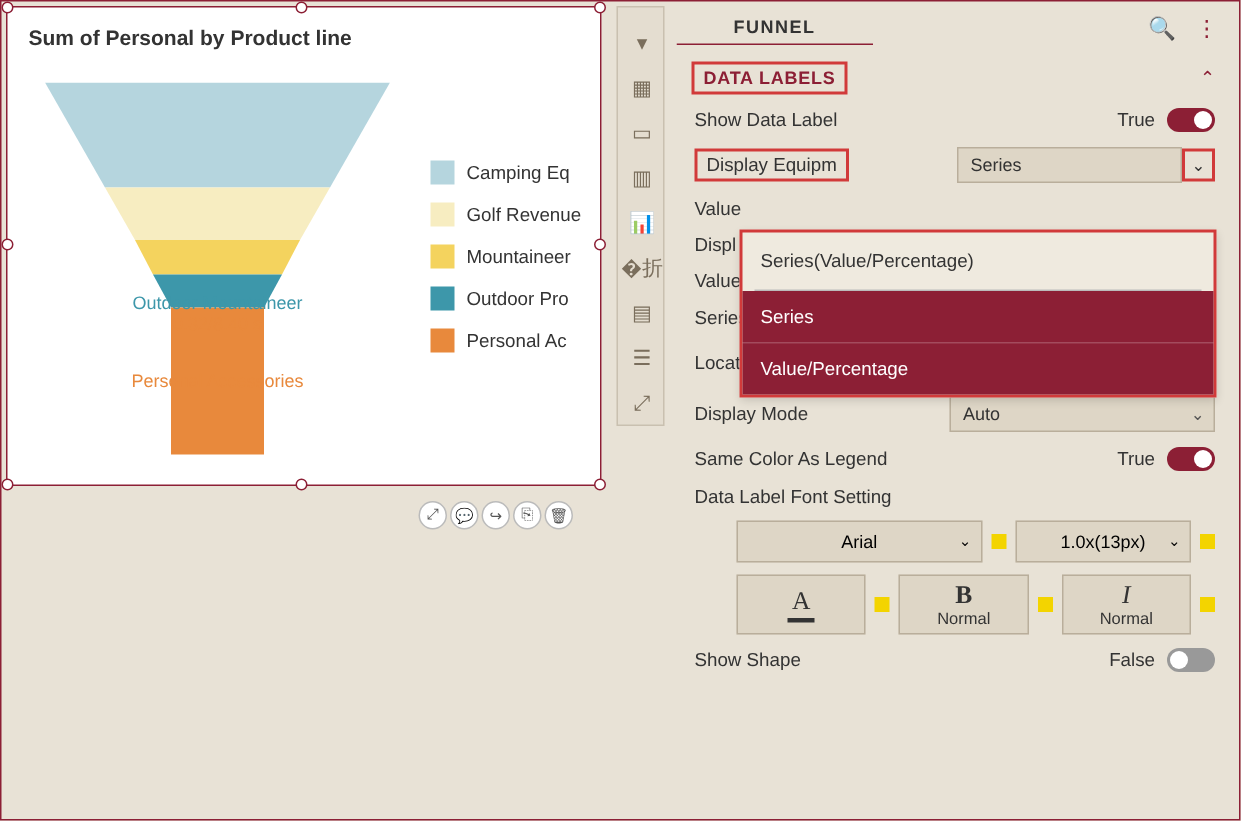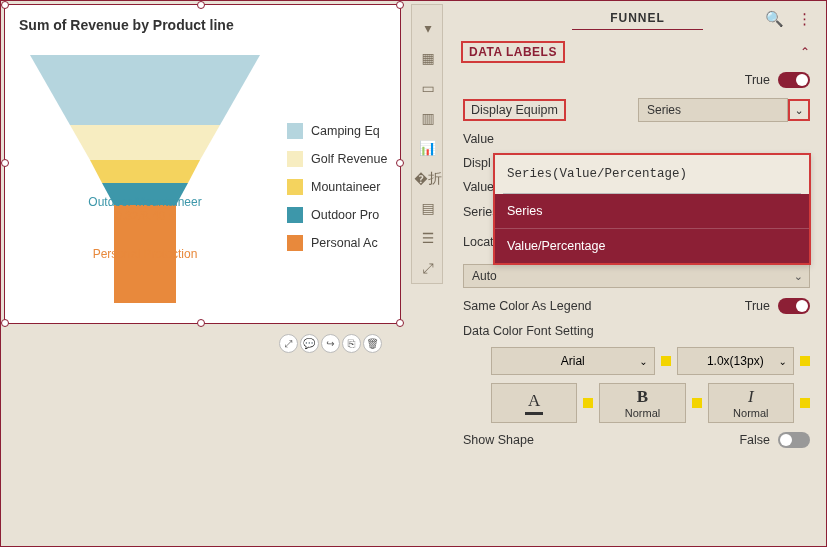--- a/index.html
+++ b/index.html
@@ -1,49 +1,49 @@
 <!DOCTYPE html>
 <html><head>
 <meta charset="utf-8">
 <style>
   * { box-sizing: border-box; margin: 0; padding: 0; font-family: "Segoe UI", Arial, sans-serif; }
   body { background: #e8e2d6; width: 827px; height: 547px; overflow: hidden; position: relative; border:1px solid #8c1f35;}
   .chart-panel { position:absolute; left:3px; top:3px; width:397px; height:320px; background:#fff; border:1px solid #8c1f35;}
   .sel-handle { position:absolute; width:8px; height:8px; border:1px solid #8c1f35; background:#fff; border-radius:50%;}
   .chart-title { font-size:14px; font-weight:600; color:#333; padding:12px 0 0 14px;}
   .funnel-wrap { position:absolute; left:15px; top:50px; width:250px; height:260px;}
-  .legend { position:absolute; left:282px; top:118px; font-size:12.5px; color:#333;}
+  .legend { position:absolute; left:282px; top:102px; font-size:12.5px; color:#333;}
   .legend-item { display:flex; align-items:center; margin-bottom:12px;}
   .swatch { width:16px; height:16px; margin-right:8px;}
   .dl { position:absolute; font-size:12px; text-align:center; left:50%; transform:translateX(-50%); white-space:nowrap;}
   .floating-toolbar { position:absolute; left:278px; top:333px; display:flex; gap:2px;}
   .ft-btn { width:19px; height:19px; border:1px solid #bbb; border-radius:50%; background:#fff; display:flex; align-items:center; justify-content:center; font-size:10px; color:#555;}
   .side-toolbar { position:absolute; left:410px; top:3px; width:32px; background:#e4ddd0; border:1px solid #c9c0b0; padding-top:8px;}
   .st-btn { width:32px; height:30px; display:flex; align-items:center; justify-content:center; color:#7a6e5c; font-size:14px;}
   .props { position:absolute; left:450px; top:2px; right:2px; bottom:2px; overflow:hidden;}
-  .props-head { display:flex; align-items:center; justify-content:center; height:34px; position:relative;}
+  .props-head { display:flex; align-items:center; height:34px; position:relative;}
   .props-title { font-size:12px; font-weight:600; letter-spacing:1px; color:#333; border-bottom:1px solid #8c1f35; padding:0 38px 4px 38px;}
   .props-head .hicon { position:absolute; top:7px; color:#8c1f35; font-size:15px;}
   .section-head { display:flex; justify-content:space-between; align-items:center; padding:4px 14px 4px 10px;}
   .section-title { font-size:12px; font-weight:600; color:#8c1f35; letter-spacing:0.5px;}
   .hl-red { border:2px solid #d13a3a; display:inline-block; padding:2px 6px;}
   .row { display:flex; align-items:center; padding:5px 14px 5px 12px; font-size:12.5px; color:#333;}
   .row .lbl { flex:0 0 170px;}
   .row .val { flex:1; display:flex; align-items:center; justify-content:flex-end; gap:8px;}
   .toggle { width:32px; height:16px; background:#8c1f35; border-radius:10px; position:relative;}
   .toggle.off { background:#999;}
   .toggle .knob { position:absolute; top:2px; width:12px; height:12px; background:#fff; border-radius:50%;}
   .toggle .knob { right:2px;}
   .toggle.off .knob { left:2px; right:auto;}
   .select { flex:1; height:24px; background:#ded6c6; border:1px solid #b9ae9b; display:flex; align-items:center; padding:0 8px; font-size:12px; color:#333; position:relative;}
   .select .chev { position:absolute; right:6px; font-size:11px; color:#555;}
   .dp-box { border:2px solid #d13a3a; padding:2px 6px;}
   .dd-panel { position:absolute; left:492px; top:152px; width:318px; border:2px solid #d13a3a; background:#efeadf; z-index:50; box-shadow:0 2px 6px rgba(0,0,0,0.15);}
   .dd-opt { padding:10px 12px; font-size:12.5px; color:#333; }
-  .dd-opt.plain { border-bottom:1px solid #bbb; margin:0 8px; padding:12px 4px;font-family:Liberation Mono, monospace;}
+  .dd-opt.plain { border-bottom:1px solid #bbb; margin:0 8px; padding:12px 4px;}
   .dd-sel { background:#8c1f35; color:#fff;}
   .font-row { display:flex; gap:6px; padding:4px 14px 4px 12px; align-items:center;}
   .font-sel { height:28px; background:#ded6c6; border:1px solid #b9ae9b; display:flex; align-items:center; justify-content:center; font-size:12px; position:relative;}
   .font-sel .chev { position:absolute; right:6px; font-size:10px;}
   .sq { width:10px; height:10px; background:#f3d400;}
   .style-row { display:flex; gap:6px; padding:4px 14px 4px 12px; align-items:center;}
   .style-btn { flex:1; height:40px; background:#ded6c6; border:1px solid #b9ae9b; display:flex; flex-direction:column; align-items:center; justify-content:center; font-size:11px; color:#333;}
   .style-btn .big { font-size:17px; font-family:Georgia,serif;}
   .underline-bar { width:18px; height:3px; background:#333; margin-top:1px;}
   .chev-box { width:22px; height:22px; border:2px solid #d13a3a; display:flex; align-items:center; justify-content:center; font-size:11px;}
@@ -54,35 +54,35 @@
 <div class="chart-panel">
   <div class="sel-handle" style="left:-4px;top:-4px"></div>
   <div class="sel-handle" style="left:192px;top:-4px"></div>
   <div class="sel-handle" style="right:-4px;top:-4px"></div>
   <div class="sel-handle" style="left:-4px;top:154px"></div>
   <div class="sel-handle" style="right:-4px;top:154px"></div>
   <div class="sel-handle" style="left:-4px;bottom:-4px"></div>
   <div class="sel-handle" style="left:192px;bottom:-4px"></div>
   <div class="sel-handle" style="right:-4px;bottom:-4px"></div>
 
-  <div class="chart-title">Sum of Revenue by Product line</div>
+  <div class="chart-title">Sum of Personal by Product line</div>
 
   <div class="funnel-wrap">
     <svg width="250" height="260" viewBox="0 0 250 260">
       <polygon points="10,0 240,0 200,70 50,70" fill="#b5d5de"></polygon>
       <polygon points="50,70 200,70 180,105 70,105" fill="#f7edc1"></polygon>
       <polygon points="70,105 180,105 168,128 82,128" fill="#f4d35e"></polygon>
       <polygon points="82,128 168,128 156,150 94,150" fill="#3d97aa"></polygon>
       <polygon points="94,150 156,150 156,248 94,248" fill="#e8893c"></polygon>
     </svg>
     <div class="dl" style="top:140px;color:#3d97aa">
       <div>Outdoor Mountaineer</div>
       <div style="color:#e8893c">0.32/8.40 s</div>
     </div>
-    <div class="dl" style="top:192px;color:#e8893c">Personal Protection</div>
+    <div class="dl" style="top:192px;color:#e8893c">Personal Accessories</div>
   </div>
 
   <div class="legend">
     <div class="legend-item">
         <span class="swatch" style="background:#b5d5de"></span>
         <span>Camping Eq</span>
       </div>
     <div class="legend-item">
         <span class="swatch" style="background:#f7edc1"></span>
         <span>Golf Revenue</span>
@@ -128,20 +128,21 @@
     <span class="hicon" style="right:40px">🔍</span>
     <span class="hicon" style="right:12px">⋮</span>
   </div>
 
   <div class="section-head">
     <span class="hl-red section-title">DATA LABELS</span>
     <span style="color:#8c1f35;font-size:12px">⌃</span>
   </div>
 
   <div class="row">
+    <span class="lbl">Show Data Label</span>
     <span class="val">
       <span>True</span>
       <span class="toggle">
           <span class="knob"></span>
         </span>
     </span>
   </div>
 
   <div class="row">
     <span class="dp-box lbl" style="flex:0 0 auto">Display Equipm</span>
@@ -174,38 +175,39 @@
 
   <div class="row">
     <span class="lbl">Location</span>
     <span class="select">
       <span>On Slice</span>
         <span class="chev">⌄</span>
     </span>
   </div>
 
   <div class="row">
+    <span class="lbl">Display Mode</span>
     <span class="select">
       <span>Auto</span>
         <span class="chev">⌄</span>
     </span>
   </div>
 
   <div class="row">
     <span class="lbl">Same Color As Legend</span>
     <span class="val">
       <span>True</span>
       <span class="toggle">
           <span class="knob"></span>
         </span>
     </span>
   </div>
 
   <div class="row">
-      <span class="lbl" style="flex:1">Data Color Font Setting</span>
+      <span class="lbl" style="flex:1">Data Label Font Setting</span>
     </div>
 
   <div class="font-row">
     <span style="width:22px"></span>
     <div class="font-sel" style="flex:1.4">
         <span>Arial</span>
         <span class="chev">⌄</span>
       </div>
     <div class="sq"></div>
     <div class="font-sel" style="flex:1">

